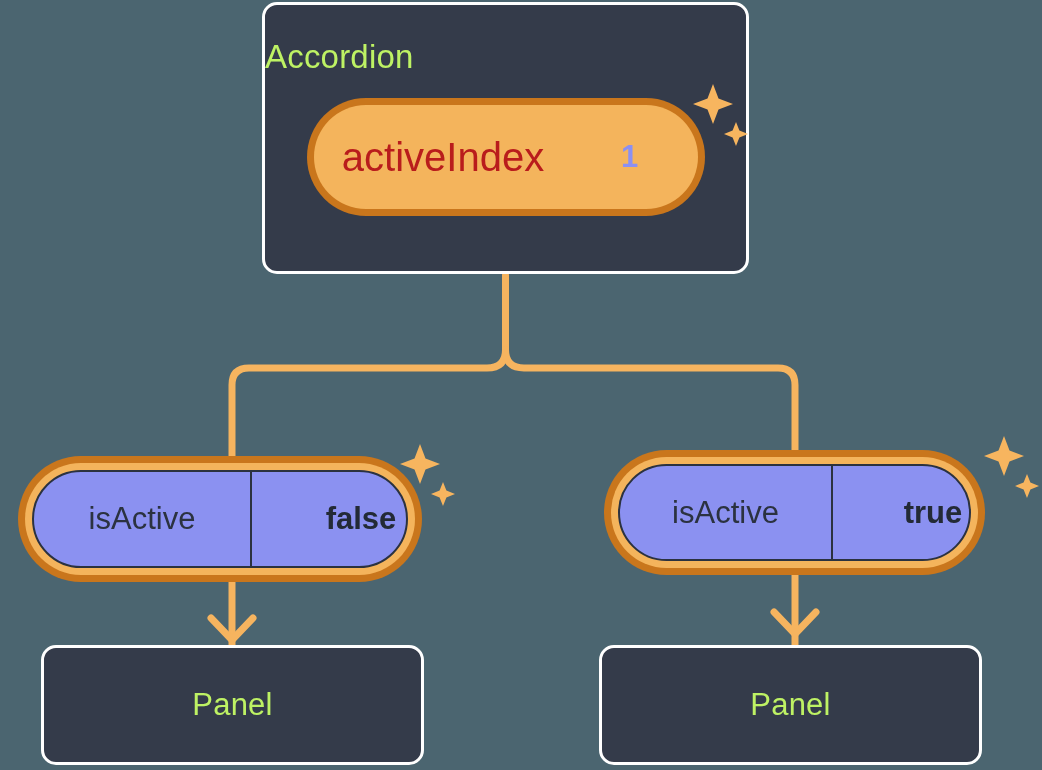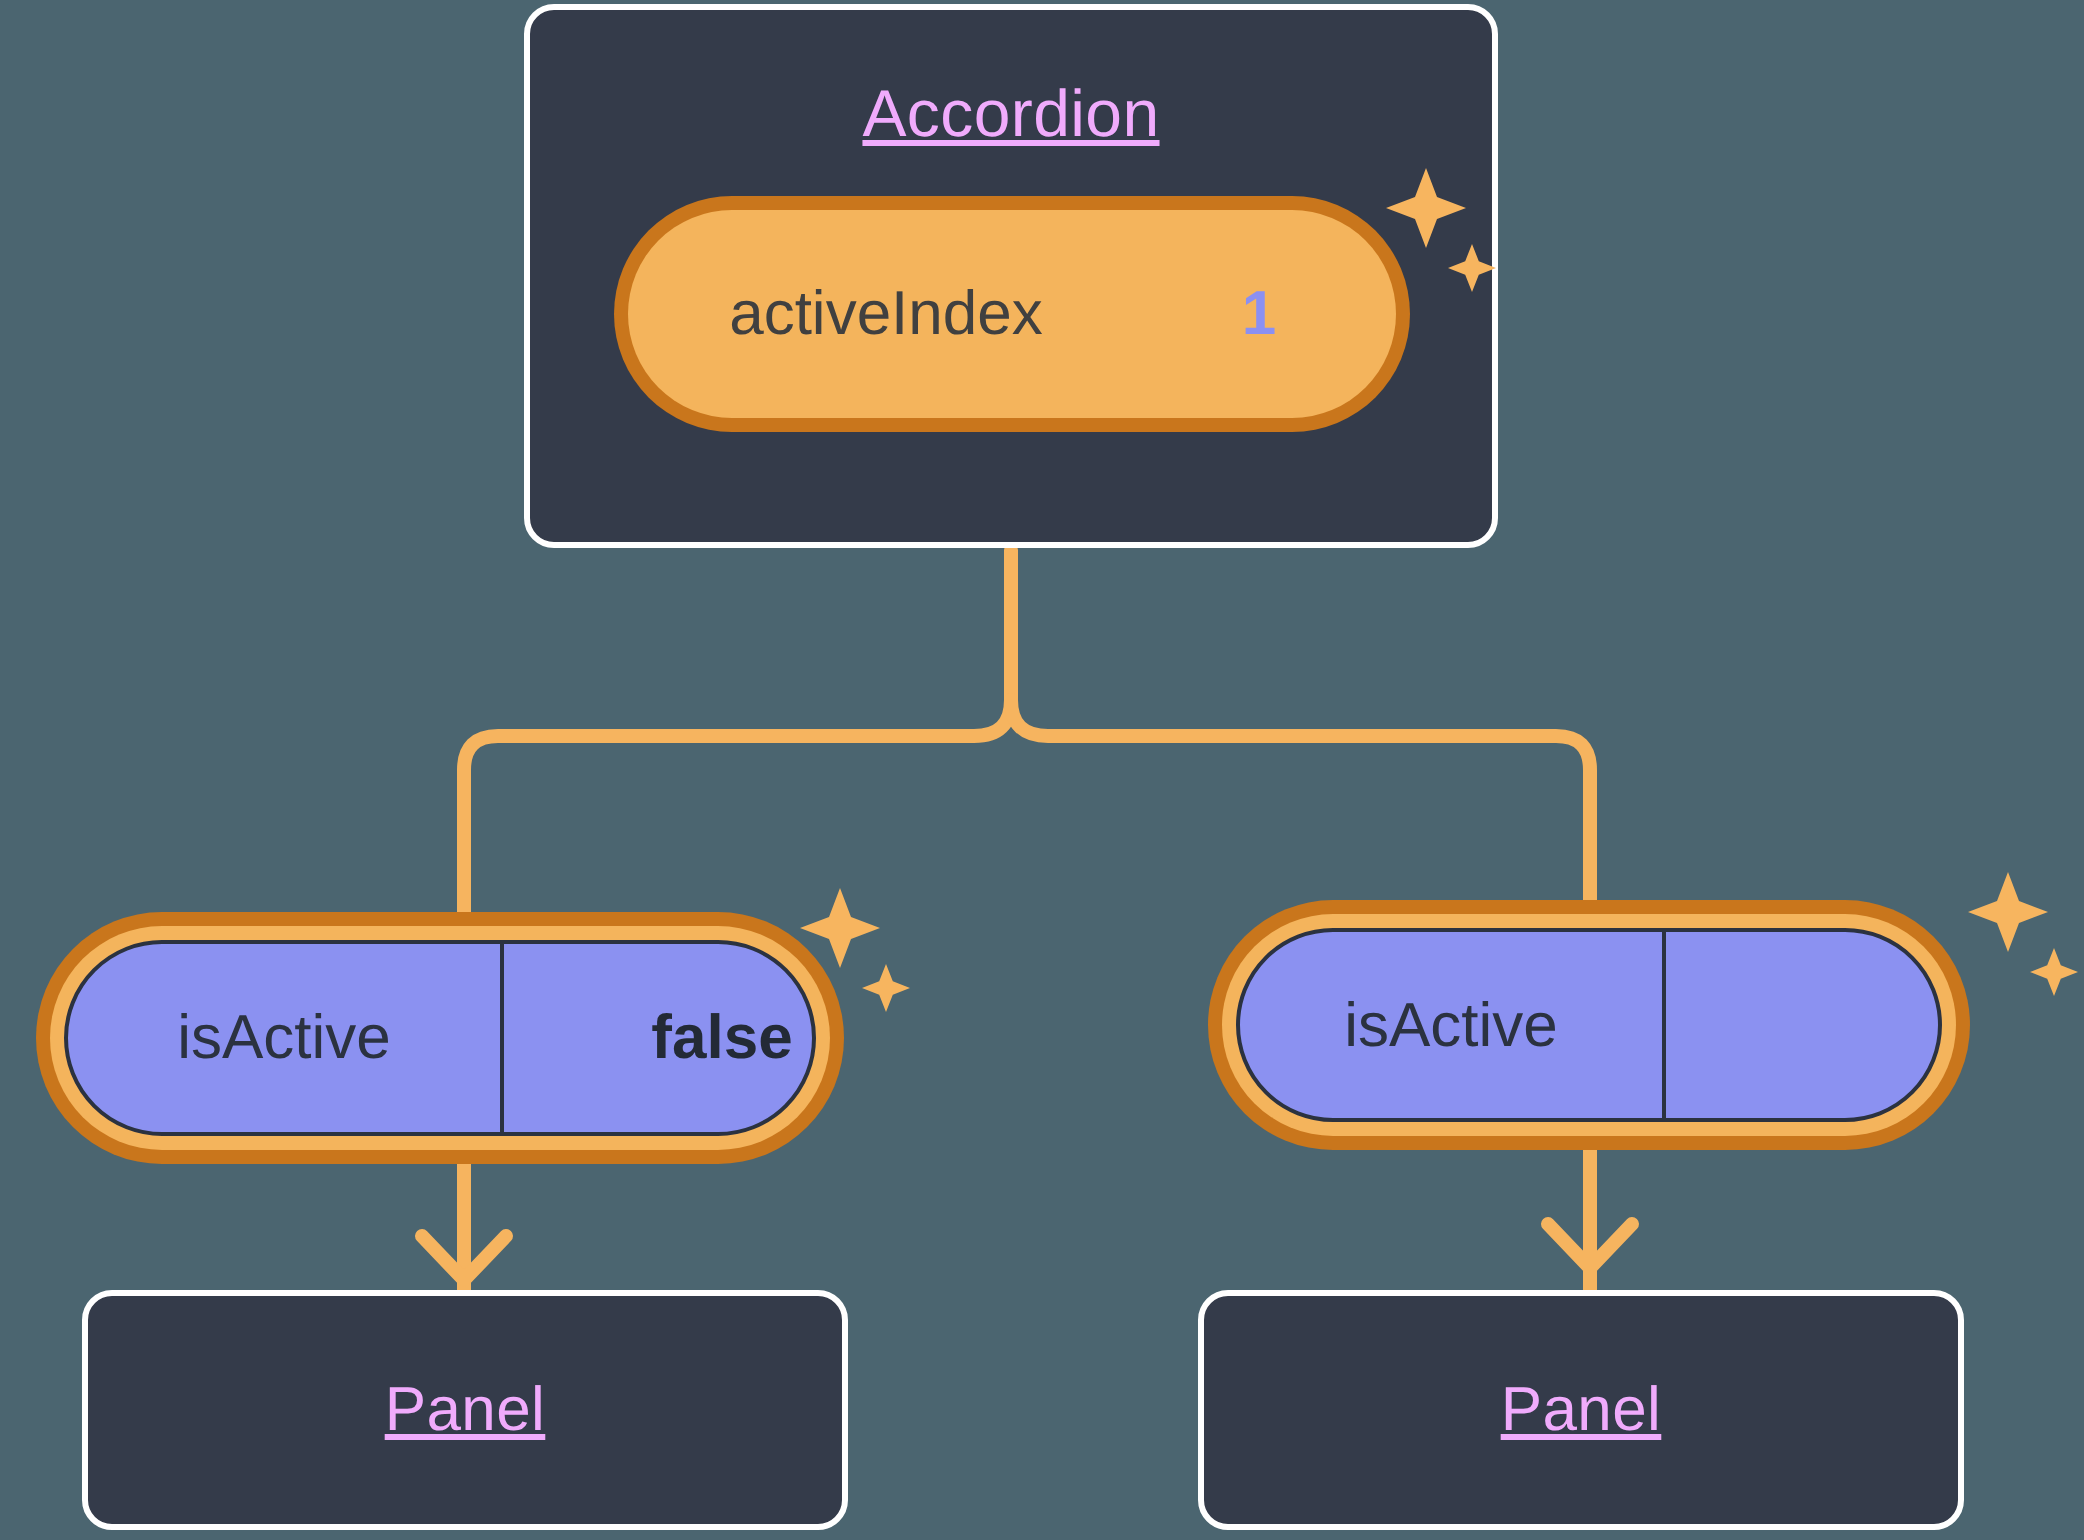--- a/index.html
+++ b/index.html
@@ -27,27 +27,26 @@
 
   
   .card {
     position: absolute;
     box-sizing: border-box;
     background: #343b4a;
     border: 3px solid #ffffff;
     border-radius: 15px;
   }
   .card-title {
-    color: #f0abfc;
+    color: #bef264;
     font-size: 33px;
     font-weight: 400;
     letter-spacing: .2px;
-    text-align: center;
+    text-align: left;
     white-space: nowrap;
-    text-decoration: underline;
   }
 
   #node-accordion {
     left: 262px;
     top: 2px;
     width: 487px;
     height: 272px;
   }
   #node-accordion .card-title {
     margin-top: 33px;
@@ -102,22 +101,22 @@
     left: 307px;
     top: 98px;
     width: 398px;
     height: 118px;
   }
   #pill-active-index .pill-body {
     background: transparent;
   }
   #pill-active-index .pill-key {
     flex: 0 0 247px;
-    color: #404040;
-    font-size: 31px;
+    color: #b91c1c;
+    font-size: 40px;
     border-right: 3px solid #f4b45c;
   }
   #pill-active-index .pill-val {
     flex: 1 1 auto;
     color: #8b90f2;
     font-size: 31px;
     font-weight: 700;
   }
 
   
@@ -222,20 +221,21 @@
   </svg>
 
   <div class="card panel-card" id="node-panel-left">
     <div class="card-title">Panel</div>
   </div>
 
   <div class="pill pill-purple" id="pill-is-active-true">
     <div class="pill-mid">
       <div class="pill-body">
         <div class="pill-key">isActive</div>
+        <div class="pill-val">true</div>
       </div>
     </div>
   </div>
 
   <svg class="sparkles" id="sparkle-true" width="62" height="72" viewBox="0 0 62 72" aria-hidden="true">
     <path d="M24 2 L29.5 16.5 L44 22 L29.5 27.5 L24 42 L18.5 27.5 L4 22 L18.5 16.5 Z" fill="#f7b55f"></path>
     <path d="M47 40 L50.4 48.6 L59 52 L50.4 55.4 L47 64 L43.6 55.4 L35 52 L43.6 48.6 Z" fill="#f7b55f"></path>
   </svg>
 
   <div class="card panel-card" id="node-panel-right">

